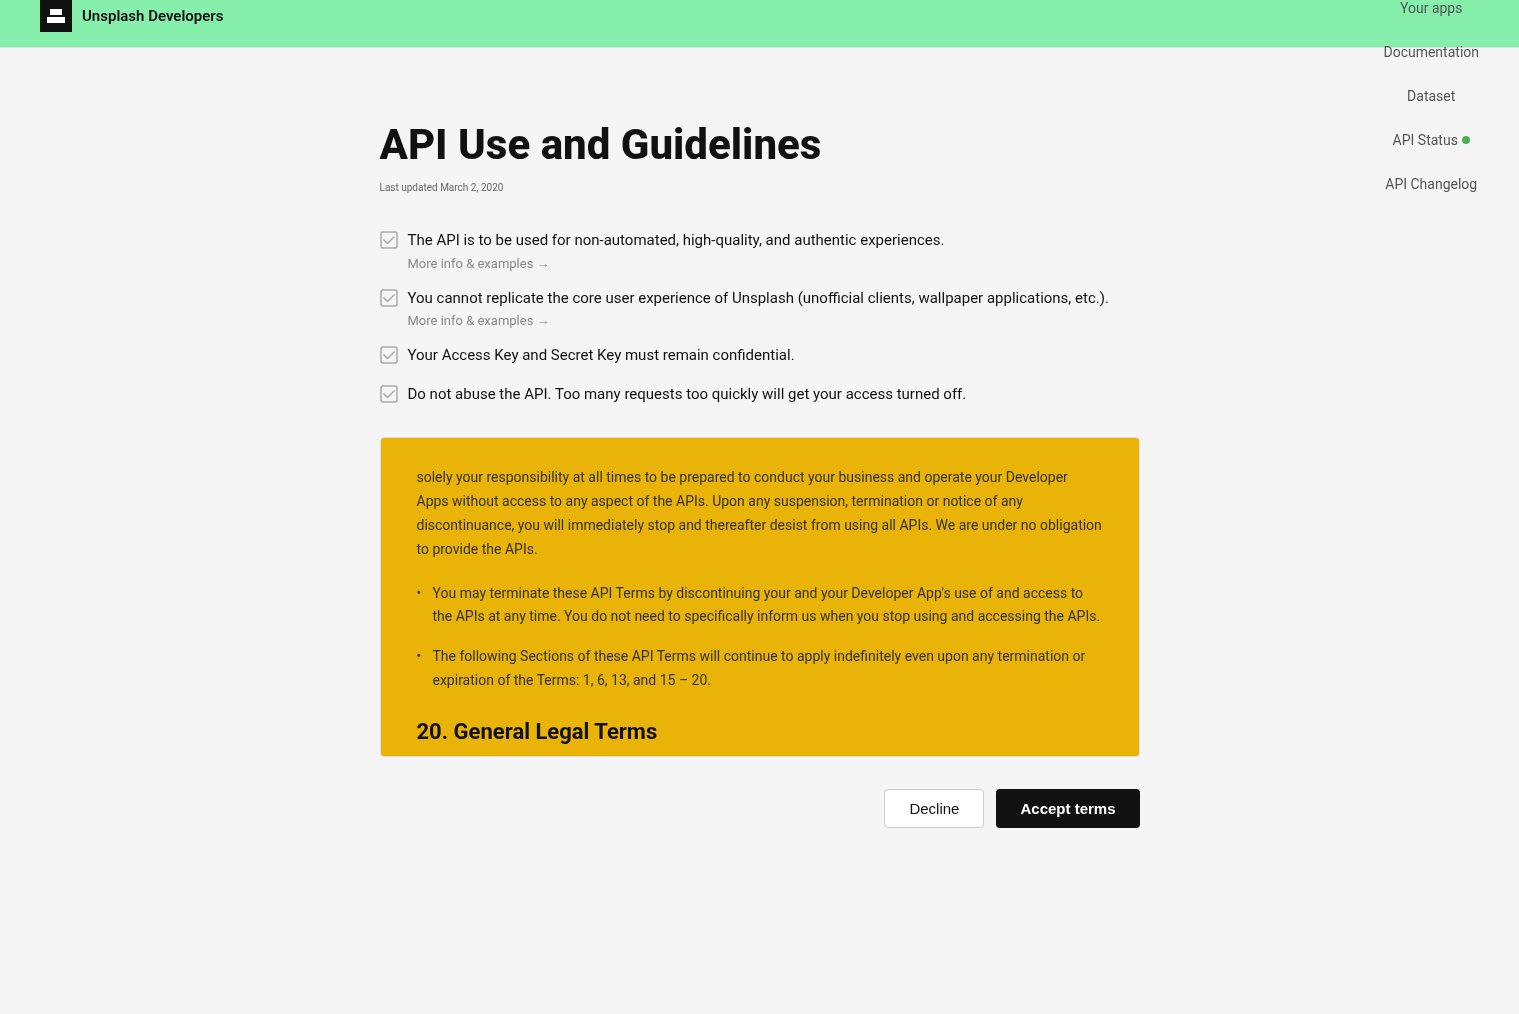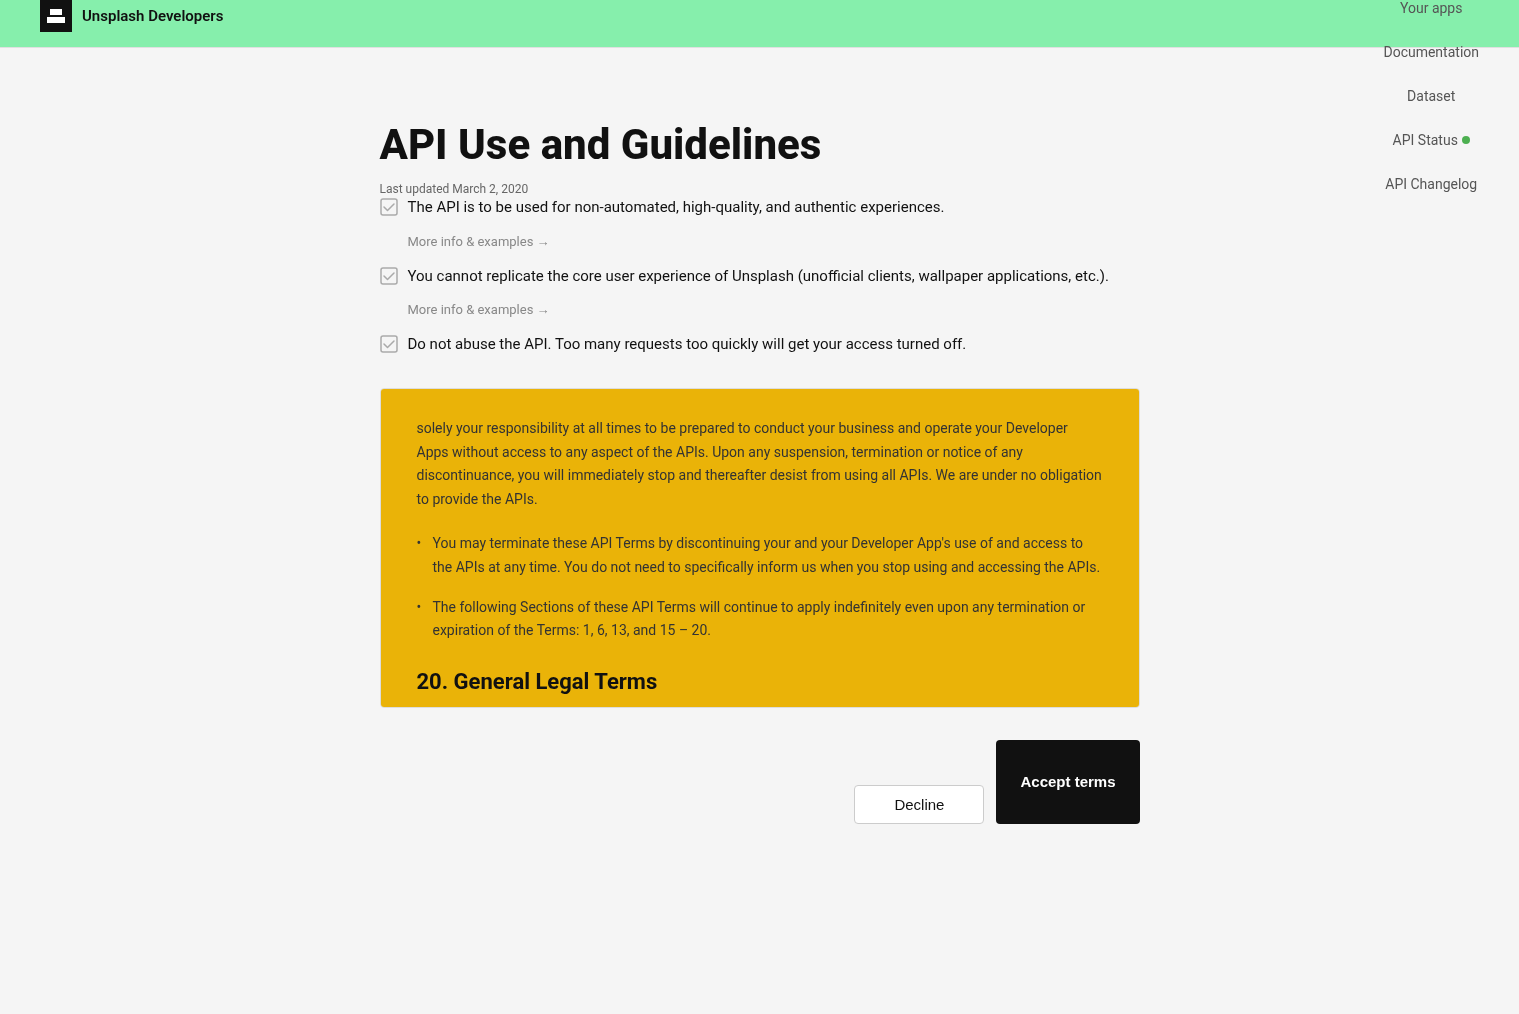--- a/index.html
+++ b/index.html
@@ -85,36 +85,37 @@
 
     .page-title {
       font-size: 42px;
       font-weight: 800;
       color: #111;
       margin-bottom: 12px;
       line-height: 1.2;
     }
 
     .last-updated {
-      font-size: 12px;
+      font-size: 10px;
       color: #666;
+      margin-bottom: 36px;
     }
 
     
     .guidelines-list {
       display: flex;
       flex-direction: column;
       gap: 16px;
       margin-bottom: 32px;
     }
 
     .guideline-item {
       display: flex;
       flex-direction: column;
-      gap: 15px;
+      gap: 4px;
     }
 
     .guideline-row {
       display: flex;
       align-items: flex-start;
       gap: 10px;
     }
 
     .checkbox-icon {
       width: 18px;
@@ -202,29 +203,28 @@
 
     
     .action-buttons {
       display: flex;
       justify-content: flex-end;
       gap: 12px;
       padding: 0;
     }
 
     .btn-decline {
-      padding: 10px 39px;
+      padding: 10px 24px;
       border: 1px solid #ccc;
       background: #fff;
       color: #111;
       font-size: 15px;
       border-radius: 4px;
       cursor: pointer;
       font-weight: 500;
-      margin-top: 45px;
     }
 
     .btn-accept {
       padding: 10px 24px;
       border: none;
       background: #111;
       color: #fff;
       font-size: 15px;
       border-radius: 4px;
       cursor: pointer;
@@ -309,20 +309,29 @@
       <div class="guideline-row">
         <svg class="checkbox-icon" viewBox="0 0 18 18" fill="none" xmlns="http://www.w3.org/2000/svg">
           <rect x="1" y="1" width="16" height="16" rx="2" stroke="#aaa" stroke-width="1.5" fill="none"></rect>
           <path d="M4 9l3.5 3.5L14 6" stroke="#aaa" stroke-width="1.5" stroke-linecap="round" stroke-linejoin="round"></path>
         </svg>
         <span class="guideline-text">You cannot replicate the core user experience of Unsplash (unofficial clients, wallpaper applications, etc.).</span>
       </div>
       <a class="more-info-link" href="#">More info &amp; examples →</a>
     </div>
 
+    <div class="guideline-item">
+      <div class="guideline-row">
+        <svg class="checkbox-icon" viewBox="0 0 18 18" fill="none" xmlns="http://www.w3.org/2000/svg">
+          <rect x="1" y="1" width="16" height="16" rx="2" stroke="#aaa" stroke-width="1.5" fill="none"></rect>
+          <path d="M4 9l3.5 3.5L14 6" stroke="#aaa" stroke-width="1.5" stroke-linecap="round" stroke-linejoin="round"></path>
+        </svg>
+        <span class="guideline-text">Your Access Key and Secret Key must remain confidential.</span>
+      </div>
+    </div>
 
     <div class="guideline-item">
       <div class="guideline-row">
         <svg class="checkbox-icon" viewBox="0 0 18 18" fill="none" xmlns="http://www.w3.org/2000/svg">
           <rect x="1" y="1" width="16" height="16" rx="2" stroke="#aaa" stroke-width="1.5" fill="none"></rect>
           <path d="M4 9l3.5 3.5L14 6" stroke="#aaa" stroke-width="1.5" stroke-linecap="round" stroke-linejoin="round"></path>
         </svg>
         <span class="guideline-text">Do not abuse the API. Too many requests too quickly will get your access turned off.</span>
       </div>
     </div>

